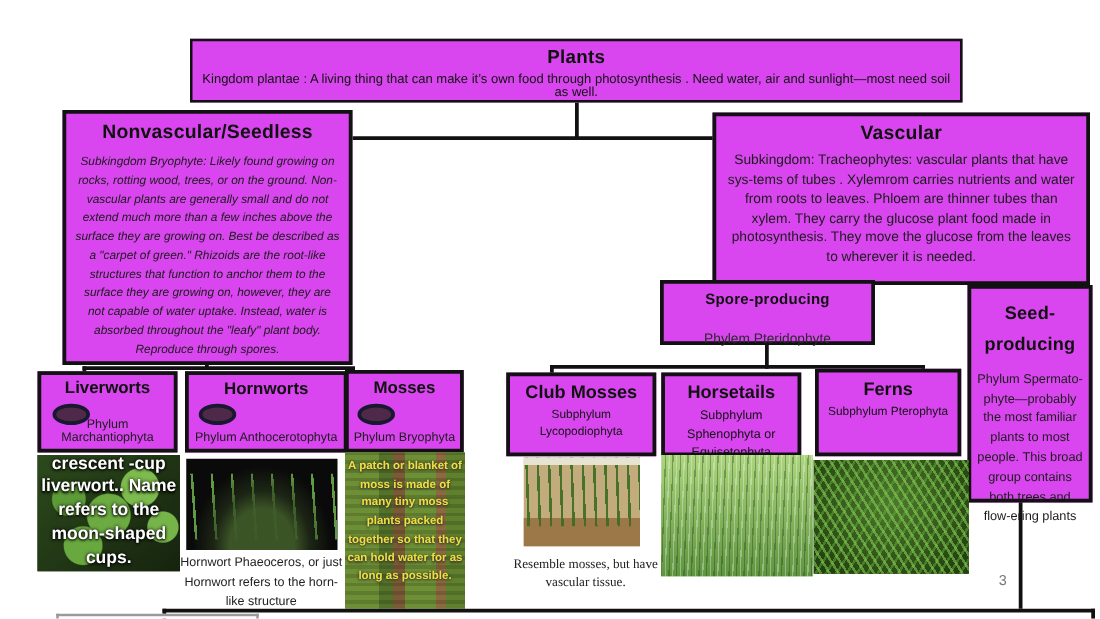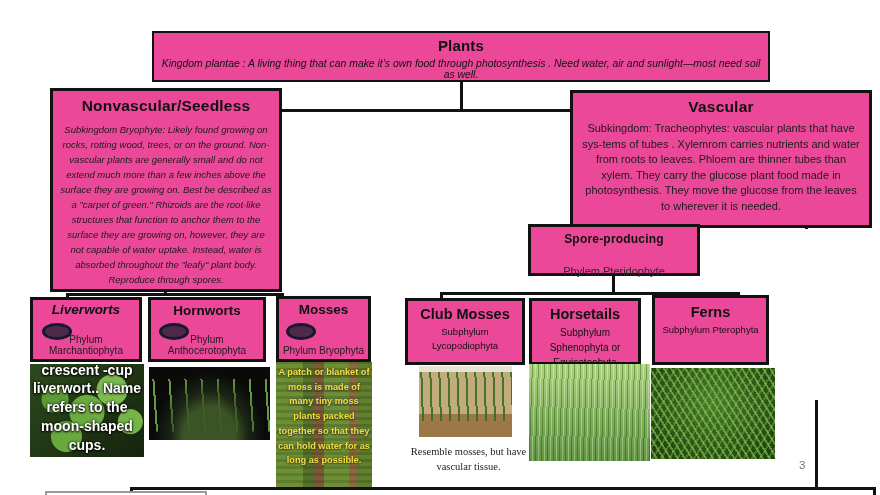--- a/index.html
+++ b/index.html
@@ -1,20 +1,20 @@
 <!DOCTYPE html>
 <html><head>
 <meta charset="utf-8">
 <style>
   html,body{margin:0;padding:0;background:#fff;}
   #stage{
     position:relative;width:880px;height:495px;background:#ffffff;overflow:hidden;
     font-family:"Liberation Sans", sans-serif;color:#111;
   }
-  .box{position:absolute;background:#ec4899;border:3px solid #111;box-sizing:border-box;text-align:center;}
+  .box{position:absolute;background:#d946ef;border:3px solid #111;box-sizing:border-box;text-align:center;}
   .thinbox{border-width:2px;}
   .line{position:absolute;background:#111;}
   .title{font-weight:bold;font-size:15px;letter-spacing:.2px;}
   .smalltitle{font-weight:bold;font-size:13.5px;}
   .phylum{font-size:10px;color:#1b1b1b;}
   .bodytext{font-size:9.5px;line-height:1.58;color:#1b1b1b;}
   .img{position:absolute;box-sizing:border-box;overflow:hidden;}
   .overlay{position:absolute;left:0;right:0;font-weight:bold;text-align:center;}
   .caption{position:absolute;text-align:center;color:#222;}
   .oval{position:absolute;width:30px;height:17px;border-radius:50%;
@@ -39,46 +39,50 @@
   <div class="line" style="left:737px;top:292px;width:3px;height:6px;"></div>
 
   <div class="line" style="left:164px;top:290px;width:3px;height:6px;"></div>
   <div class="line" style="left:66px;top:293px;width:218px;height:3px;"></div>
   <div class="line" style="left:66px;top:293px;width:3px;height:6px;"></div>
 
   <div class="line" style="left:815px;top:400px;width:3px;height:89px;"></div>
 
   <div class="box thinbox" style="left:152px;top:31px;width:618px;height:51px;">
     <div class="title" style="margin-top:4px;">Plants</div>
-    <div style="font-style:italic;font-size:10.4px;margin-top:4px;padding:0 6px;">Kingdom plantae :  A living thing that can make it’s own food through photosynthesis .  Need water, air and sunlight—most need soil as well.</div>
+    <div style="font-size:10.4px;margin-top:4px;padding:0 6px;">Kingdom plantae :  A living thing that can make it’s own food through photosynthesis .  Need water, air and sunlight—most need soil as well.</div>
   </div>
 
   <div class="box" style="left:50px;top:88px;width:232px;height:204px;">
     <div class="title" style="margin-top:6px;font-size:15.5px;">Nonvascular/Seedless</div>
     <div class="bodytext" style="font-style:italic;margin-top:7px;padding:0 7px;">Subkingdom Bryophyte: Likely found growing on rocks, rotting wood, trees, or on the ground. Non-vascular plants are generally small and do not extend much more than a few inches above the surface they are growing on. Best be described as a "carpet of green." Rhizoids are the root-like structures that function to anchor them to the surface they are growing on, however, they are not capable of water uptake. Instead, water is absorbed throughout the "leafy" plant body. Reproduce through spores.</div>
   </div>
 
   <div class="box" style="left:570px;top:90px;width:302px;height:138px;">
     <div class="title" style="margin-top:5px;font-size:15.5px;">Vascular</div>
     <div style="font-size:11px;line-height:1.42;margin-top:5px;padding:0 9px;color:#1b1b1b;">Subkingdom: Tracheophytes: vascular plants that have sys-tems of tubes . Xylemrom carries nutrients and water from roots to leaves.  Phloem are thinner tubes than xylem. They carry the glucose plant food made in photosynthesis. They move the glucose from the leaves to wherever it is needed.</div>
   </div>
 
   <div class="box" style="left:528px;top:224px;width:172px;height:52px;">
     <div class="title" style="margin-top:5px;font-size:12px;">Spore-producing</div>
     <div style="font-size:11px;margin-top:19px;color:#2a2a2a;">Phylem Pteridophyte</div>
   </div>
 
+  <div class="box" style="left:774px;top:228px;width:100px;height:174px;">
+    <div class="title" style="margin-top:8px;font-size:14.5px;line-height:1.75;padding:0 10px;">Seed-producing</div>
+    <div style="font-size:10.2px;line-height:1.55;margin-top:6px;padding:0 3px;color:#1b1b1b;">Phylum Spermato-phyte—probably the most familiar plants to most people. This broad group contains both trees and flow-ering plants</div>
+  </div>
 
   <div class="box" style="left:30px;top:297px;width:112px;height:65px;">
-    <div class="smalltitle" style="margin-top:2px;font-style:italic;">Liverworts</div>
+    <div class="smalltitle" style="margin-top:2px;">Liverworts</div>
     <div class="oval" style="left:9px;top:23px;"></div>
     <div class="phylum" style="position:absolute;left:0;right:0;bottom:3px;">Phylum Marchantiophyta</div>
   </div>
 
-  <div class="box" style="left:148px;top:297px;width:118px;height:65px;">
+  <div class="box" style="left:148px;top:297px;width:130px;height:65px;">
     <div class="smalltitle" style="margin-top:3px;">Hornworts</div>
     <div class="oval" style="left:8px;top:23px;"></div>
     <div class="phylum" style="position:absolute;left:0;right:0;bottom:3px;">Phylum Anthocerotophyta</div>
   </div>
 
   <div class="box" style="left:405px;top:298px;width:120px;height:67px;">
     <div class="smalltitle" style="margin-top:5px;font-size:14.5px;">Club Mosses</div>
     <div style="font-size:9.5px;line-height:1.5;margin-top:3px;padding:0 20px;">Subphylum Lycopodiophyta</div>
   </div>
 
@@ -111,20 +115,21 @@
   </div>
 
   <div class="img" style="left:149px;top:367px;width:121px;height:73px;
               background-color:#0a0a0a;
               background-image:
                 radial-gradient(ellipse at 50% 95%, rgba(62,88,40,.95) 0 30%, rgba(40,55,28,.6) 45%, transparent 65%),
                 repeating-linear-gradient(86deg, transparent 0 7px, rgba(120,190,80,.8) 7px 9px, transparent 9px 16px);
               background-repeat:no-repeat,no-repeat;
               background-size:100% 100%, 100% 72%;
               background-position:bottom, 0 12px;"></div>
+  <div class="caption" style="left:144px;top:443px;width:130px;font-size:10px;line-height:1.55;">Hornwort Phaeoceros, or just Hornwort refers to the horn- like structure</div>
 
   <div class="img" style="left:276px;top:362px;width:96px;height:128px;
               background-color:#6d8f35;
               background-image:
                 repeating-linear-gradient(0deg, rgba(0,0,0,.14) 0 3px, transparent 3px 7px),
                 linear-gradient(90deg, #6d8f35 0 28%, #54722a 28% 40%, #7b5b35 40% 50%, #6d8f35 50% 76%, #8a6a3e 76% 84%, #5f802c 84% 100%);">
     <div class="overlay" style="top:3px;color:#f0e13a;font-size:9.2px;line-height:1.6;text-shadow:0 1px 2px #333,0 0 2px #444;padding:0 2px;">A patch or blanket of moss is made of many tiny moss plants packed together so that they can hold water for as long as possible.</div>
   </div>
 
   <div class="img" style="left:419px;top:366px;width:93px;height:71px;

